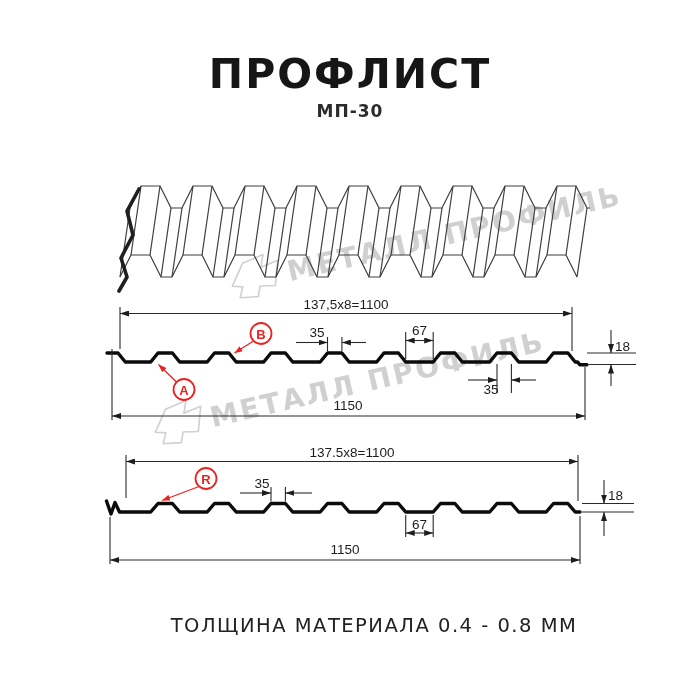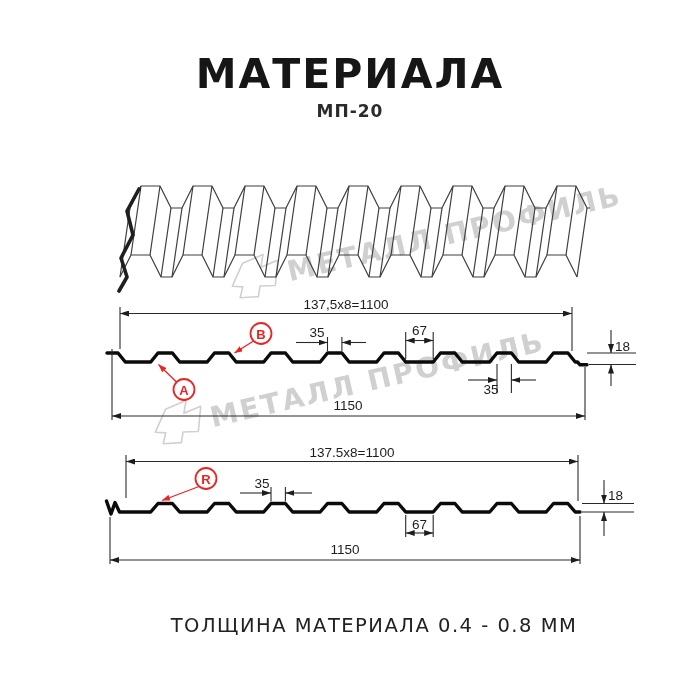--- a/index.html
+++ b/index.html
@@ -30,22 +30,22 @@
   .wm-text{font-size:28px;font-weight:bold;letter-spacing:2.5px;fill:var(--watermark);}
   .wm-logo{stroke:var(--watermark);stroke-width:1.6;fill:none;stroke-linejoin:round;}
   .arrow-fill{fill:#1d1d1d;}
   .arrow-fill-red{fill:var(--accent-red);}
 </style>
 </head>
 <body>
 
 <div id="stage">
 
-  <div class="title">МАТЕРИАЛА</div>
-  <div class="model">МП-20</div>
+  <div class="title">ПРОФЛИСТ</div>
+  <div class="model">МП-30</div>
 
   <svg width="700" height="700" viewBox="0 0 700 700">
     <defs>
       <marker id="arrE" markerUnits="userSpaceOnUse" markerWidth="9" markerHeight="6" refX="9" refY="3" orient="auto">
         <path d="M0,0 L9,3 L0,6 Z" class="arrow-fill"></path>
       </marker>
       <marker id="arrS" markerUnits="userSpaceOnUse" markerWidth="9" markerHeight="6" refX="0" refY="3" orient="auto">
         <path d="M9,0 L0,3 L9,6 Z" class="arrow-fill"></path>
       </marker>
       <marker id="arrRed" markerUnits="userSpaceOnUse" markerWidth="8" markerHeight="6" refX="8" refY="3" orient="auto">

